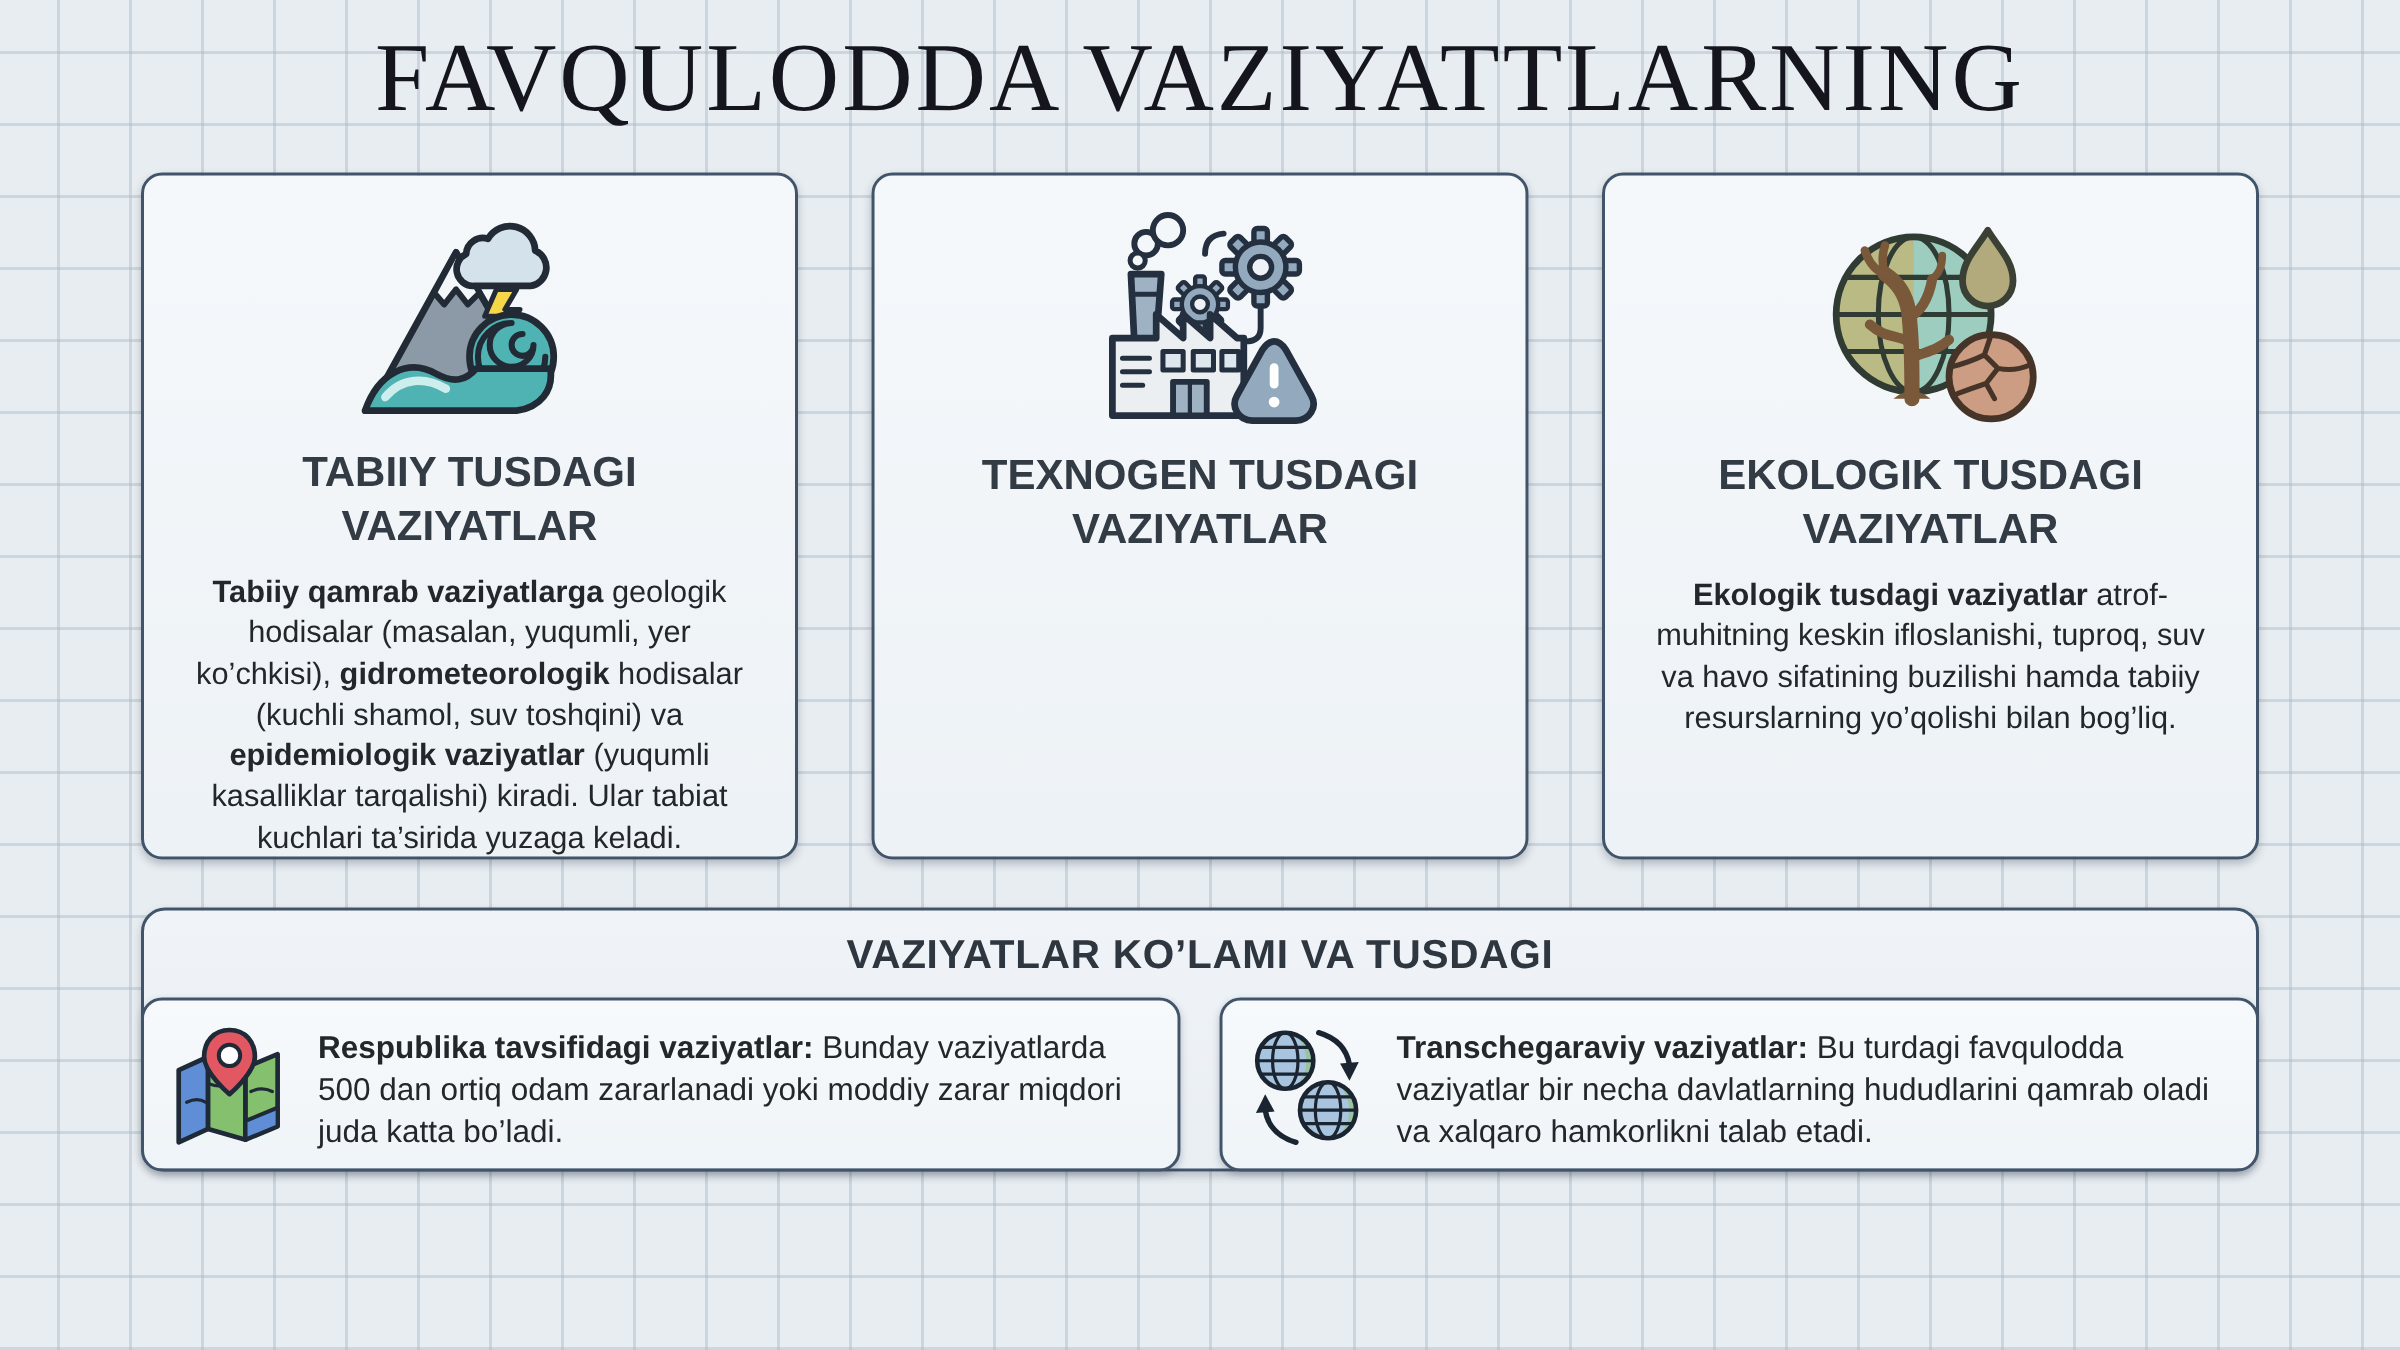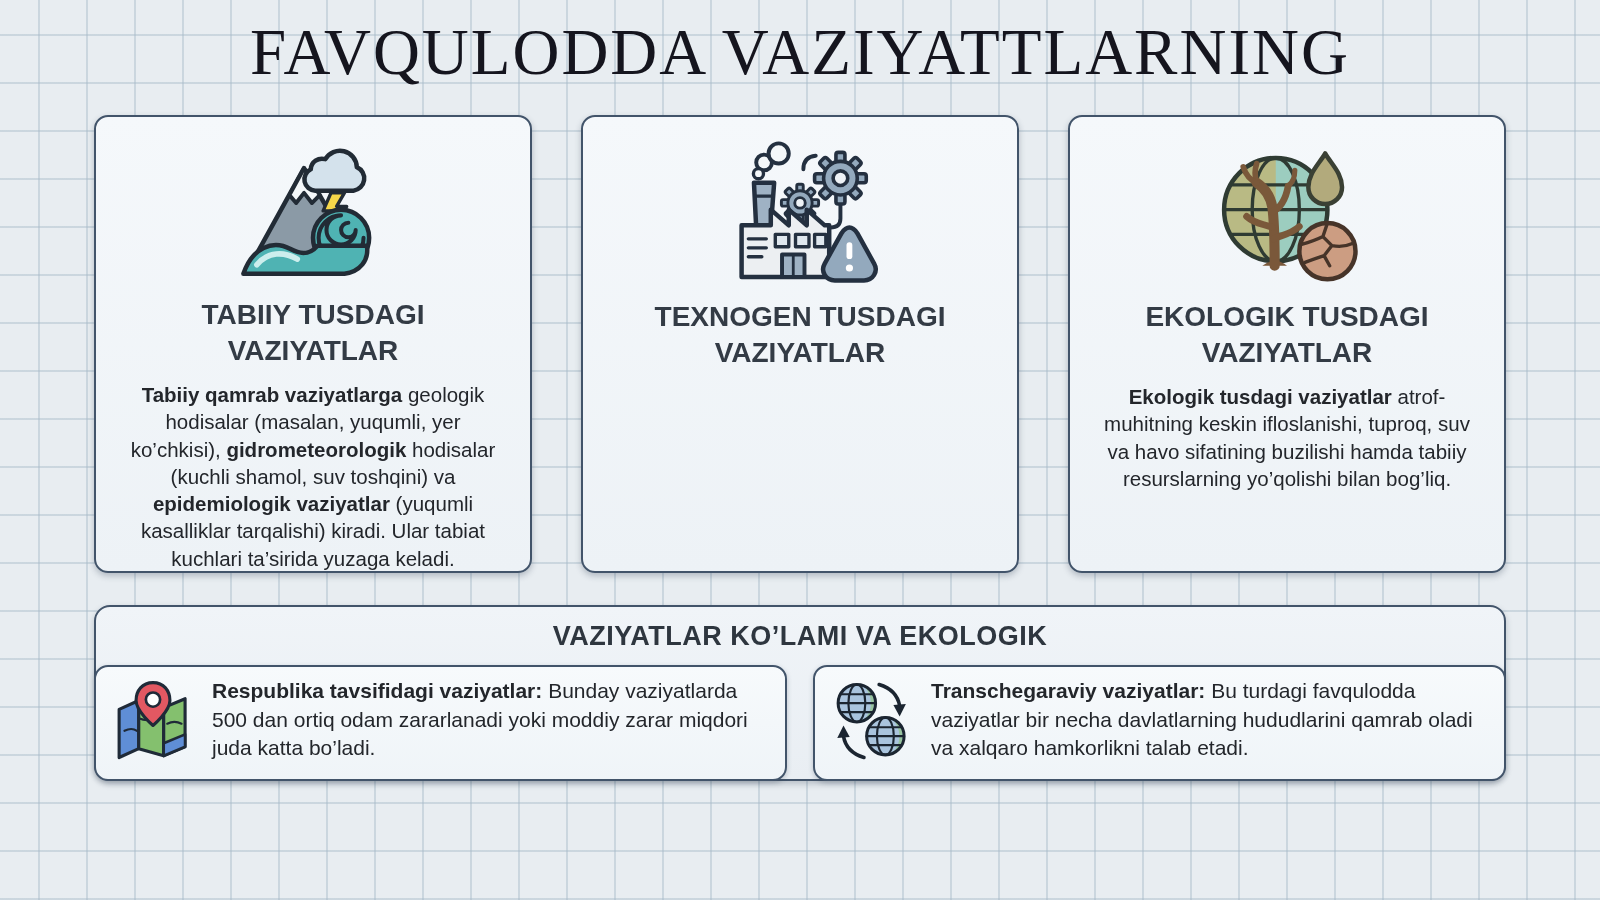--- a/index.html
+++ b/index.html
@@ -32,21 +32,21 @@
     background:linear-gradient(180deg,#f0f4f8 0%,#e9eef3 100%);
     box-shadow:0 3px 6px rgba(40,55,75,.25);
     padding:14px 0 0;
   }
   .scale-heading{text-align:center;font-size:27px;font-weight:600;letter-spacing:.5px;color:#2e363f;}
   .scale-row{display:flex;gap:26px;margin:13px -2px -2px;}
   .scale-card{
     flex:1;box-sizing:border-box;height:116px;border:2px solid #42546a;border-radius:14px;
     background:linear-gradient(180deg,#f7fafc 0%,#eff4f8 100%);
     box-shadow:0 2px 5px rgba(40,55,75,.25);
-    display:flex;align-items:flex-start;gap:16px;padding:10px 22px 10px 14px;
+    display:flex;align-items:flex-end;gap:16px;padding:10px 22px 10px 14px;
   }
   .scale-icon{flex:none;width:86px;display:flex;align-items:center;justify-content:center;}
   .scale-text{font-size:21px;line-height:1.34;color:#23262b;}
   .scale-text b{font-weight:700;}
 </style>
 </head>
 <body>
 
 <div class="title-wrap">
   <div>FAVQULODDA VAZIYATTLARNING</div>
@@ -154,21 +154,21 @@
           <path d="M106,74 L102,86 L110,94 L103,103 L108,112 M83,93 Q94,90 102,86 M110,94 Q120,96 129,92 M103,103 Q94,106 86,109" fill="none" stroke="#463429" stroke-width="3"></path>
         </g>
       </svg>
     </span>
     <div class="card-heading">EKOLOGIK TUSDAGI VAZIYATLAR</div>
     <p class="card-body"><b>Ekologik tusdagi vaziyatlar</b><span> atrof-muhitning keskin ifloslanishi, tuproq, suv va havo sifatining buzilishi hamda tabiiy resurslarning yo’qolishi bilan bog’liq.</span></p>
   </div>
 </div>
 
 <div class="scale-panel">
-  <div class="scale-heading">VAZIYATLAR KO’LAMI VA EKOLOGIK</div>
+  <div class="scale-heading">VAZIYATLAR KO’LAMI VA TUSDAGI</div>
   <div class="scale-row">
 
     <div class="scale-card">
       <span class="scale-icon">
         <svg width="82" height="88" viewBox="0 0 92 98">
           <g stroke-linejoin="round" stroke-linecap="round">
             <path d="M8,36 L30,26 L30,80 L8,90 Z" fill="#5f8ed6" stroke="#1f2a38" stroke-width="3.5"></path>
             <path d="M30,26 L58,34 L58,88 L30,80 Z" fill="#84c06e" stroke="#1f2a38" stroke-width="3.5"></path>
             <path d="M58,34 L82,24 L82,78 L58,88 Z" fill="#84c06e" stroke="#1f2a38" stroke-width="3.5"></path>
             <path d="M58,88 L82,78 L82,64 L58,74 Z" fill="#5f8ed6" stroke="#1f2a38" stroke-width="3"></path>

